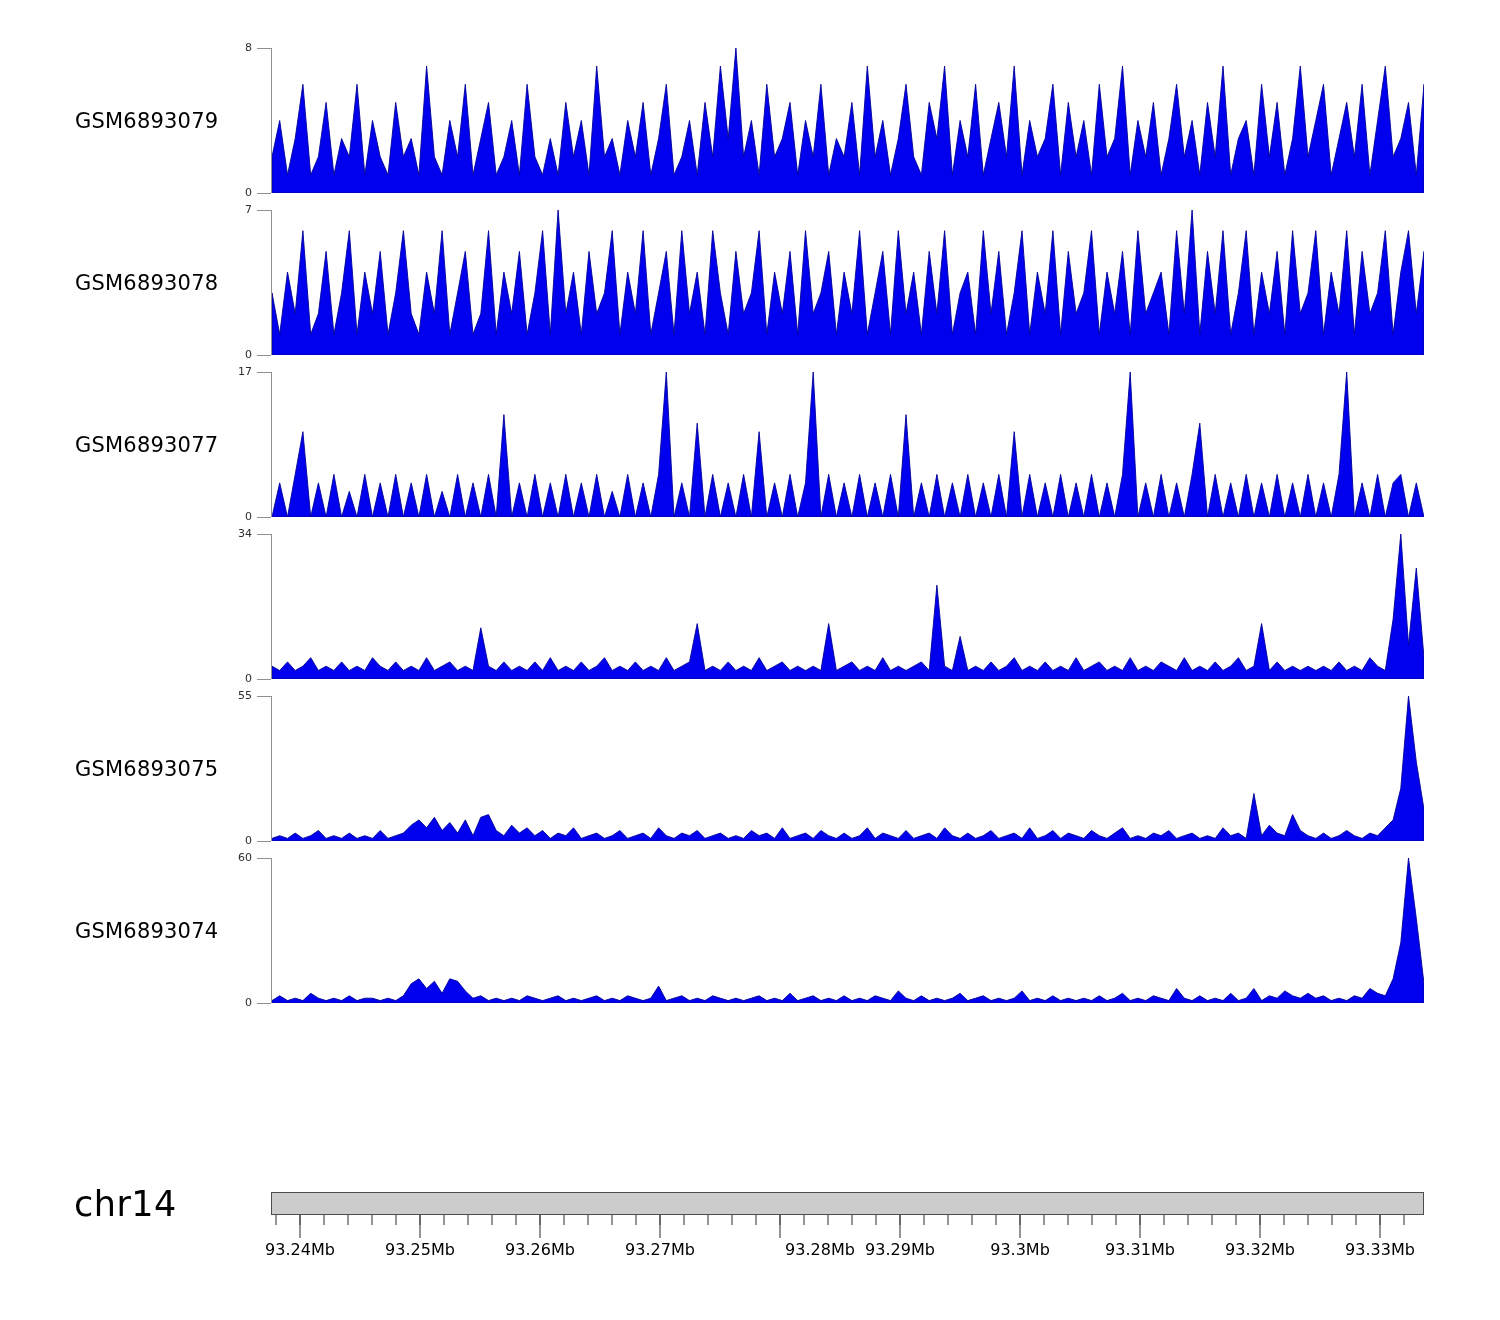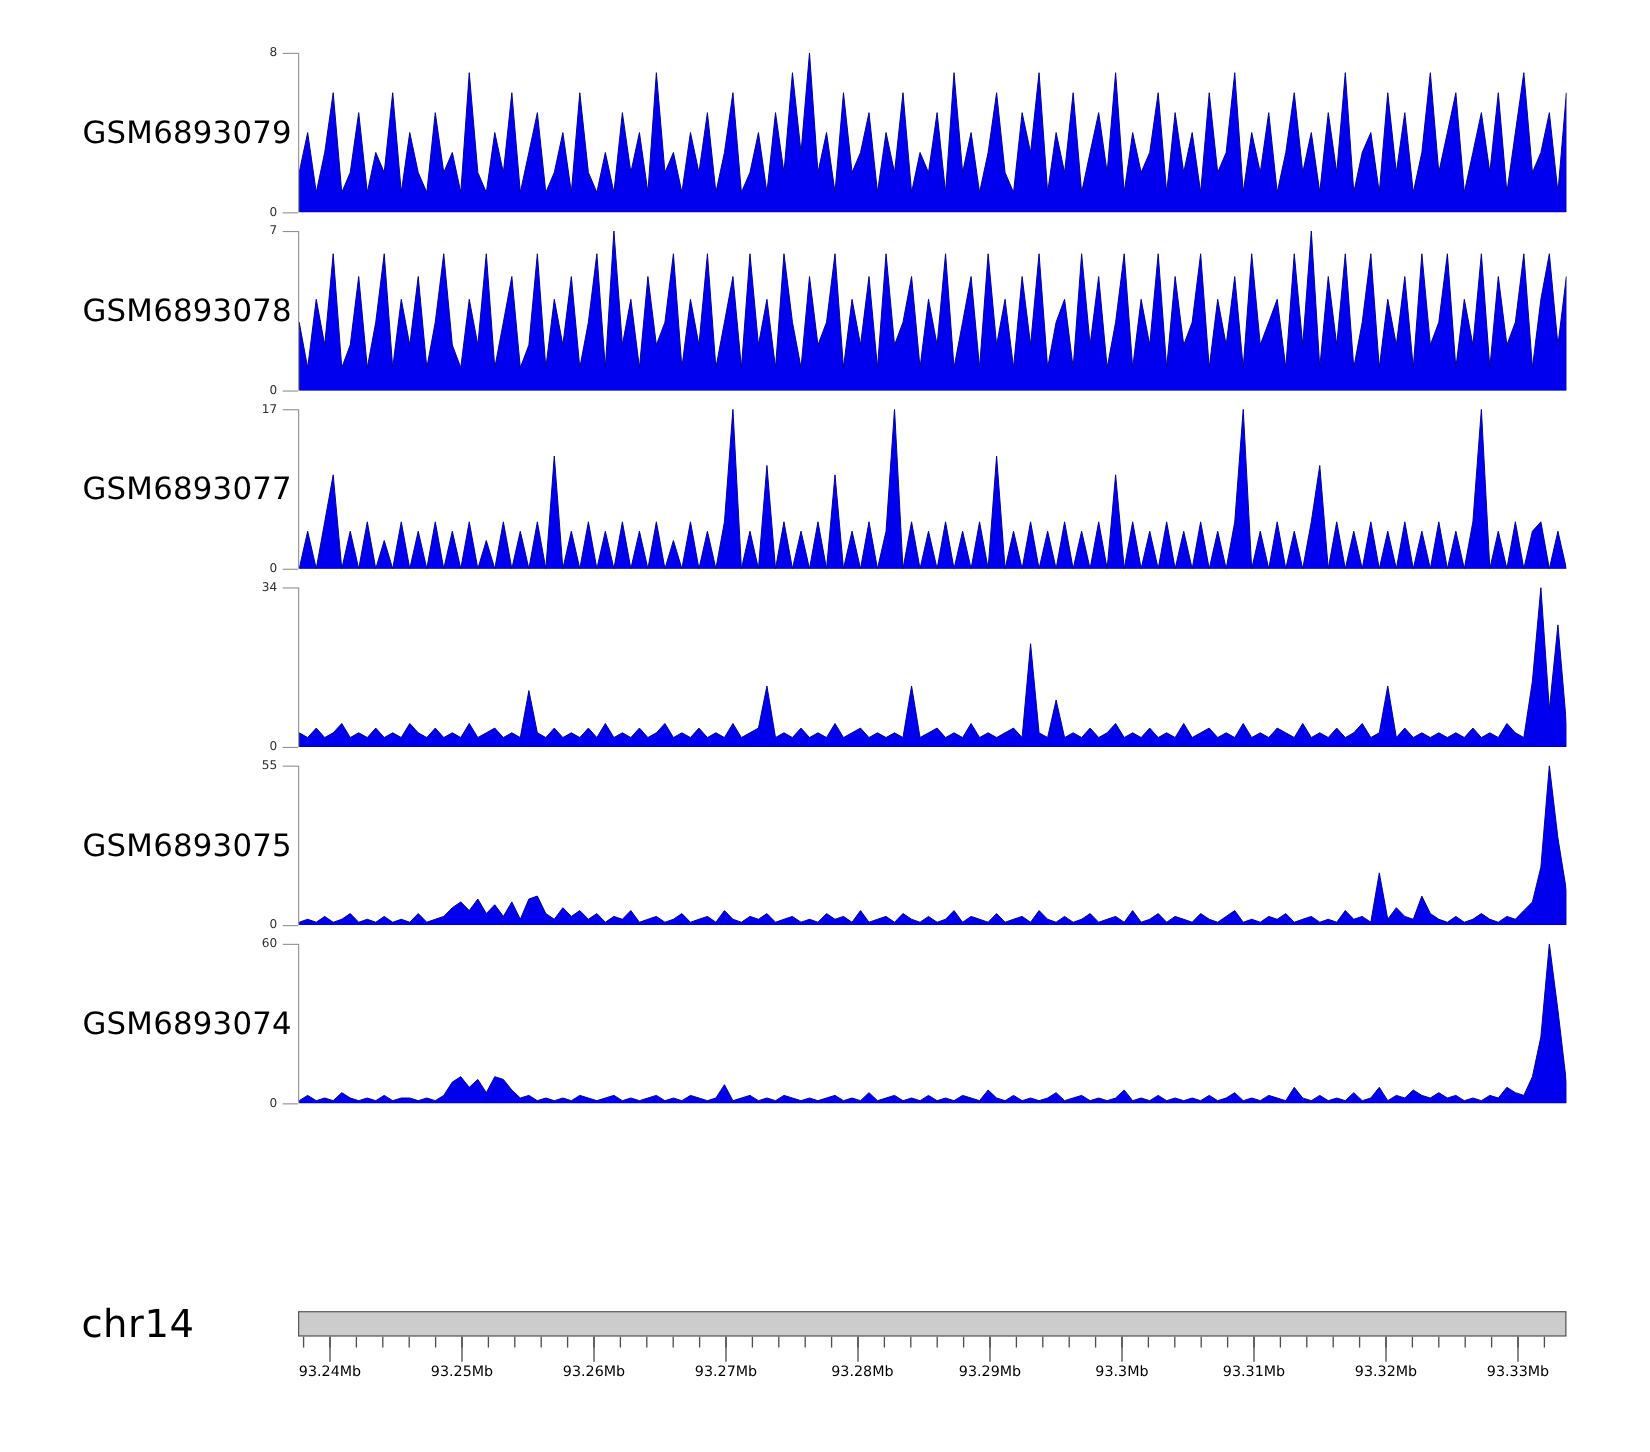--- a/index.html
+++ b/index.html
@@ -4,41 +4,41 @@
 <style>
   html,body{margin:0;padding:0}
   body{
     width:1500px;height:1320px;background:#ffffff;
     font-family:"DejaVu Sans", sans-serif;position:relative;overflow:hidden;
   }
   .stage{position:absolute;left:0;top:0;width:1500px;height:1320px}
   .track{position:absolute;left:0;width:1500px;height:146px}
   .track-label{
     position:absolute;left:75px;top:0;height:145px;display:flex;align-items:center;
-    font-size:28px;color:var(--text,#000);letter-spacing:0.2px;white-space:nowrap;
+    font-size:21px;color:var(--text,#000);letter-spacing:0.2px;white-space:nowrap;
   }
   .ynum{
     position:absolute;left:196px;width:56px;text-align:right;
     font-size:11px;color:#2e2e2e;line-height:12px;
   }
   .ytick{position:absolute;left:257px;width:14px;height:0;border-top:1.4px solid var(--axis,#909090)}
   .yline{position:absolute;left:271px;top:0;width:0;height:145px;border-left:1.4px solid var(--axis,#909090)}
   .sig{position:absolute;left:272px;top:0;display:block}
   .chr-label{
     position:absolute;left:74px;top:1181px;font-size:35px;line-height:46px;
     color:var(--text,#000);letter-spacing:0.5px;
   }
   .ideogram{
     position:absolute;left:271px;top:1192px;width:1153px;height:23px;box-sizing:border-box;
     background:var(--ideo-fill,#cccccc);border:1px solid var(--ideo-border,#4d4d4d);
   }
   .ruler-ticks{position:absolute;left:271px;top:1215px;display:block}
   .tick-label{
     position:absolute;top:1240px;width:160px;margin-left:-80px;text-align:center;
-    font-size:13px;color:var(--text,#000);white-space:nowrap;
+    font-size:16px;color:var(--text,#000);white-space:nowrap;
   }
 </style>
 </head>
 <body>
 
 <div class="stage">
   <div id="tracks">
       <div class="track" style="top: 48px;">
         <div class="track-label">GSM6893079</div>
         <div class="ynum" style="top:-6px">8</div>
@@ -169,20 +169,20 @@
       <line x1="869.0" y1="0" x2="869.0" y2="23" stroke="#4d4d4d" stroke-width="1.2"></line>
       <line x1="989.0" y1="0" x2="989.0" y2="23" stroke="#4d4d4d" stroke-width="1.2"></line>
       <line x1="1109.0" y1="0" x2="1109.0" y2="23" stroke="#4d4d4d" stroke-width="1.2"></line>
     </svg>
 
   <div id="tickLabels">
       <div class="tick-label" style="left: 300px;">93.24Mb</div>
       <div class="tick-label" style="left: 420px;">93.25Mb</div>
       <div class="tick-label" style="left: 540px;">93.26Mb</div>
       <div class="tick-label" style="left: 660px;">93.27Mb</div>
-      <div class="tick-label" style="left: 784px;">93.28Mb</div>
+      <div class="tick-label" style="left: 820px;">93.28Mb</div>
       <div class="tick-label" style="left: 900px;">93.29Mb</div>
       <div class="tick-label" style="left: 1020px;">93.3Mb</div>
       <div class="tick-label" style="left: 1140px;">93.31Mb</div>
       <div class="tick-label" style="left: 1260px;">93.32Mb</div>
       <div class="tick-label" style="left: 1380px;">93.33Mb</div>
     </div>
 </div>
 
 </body></html>

